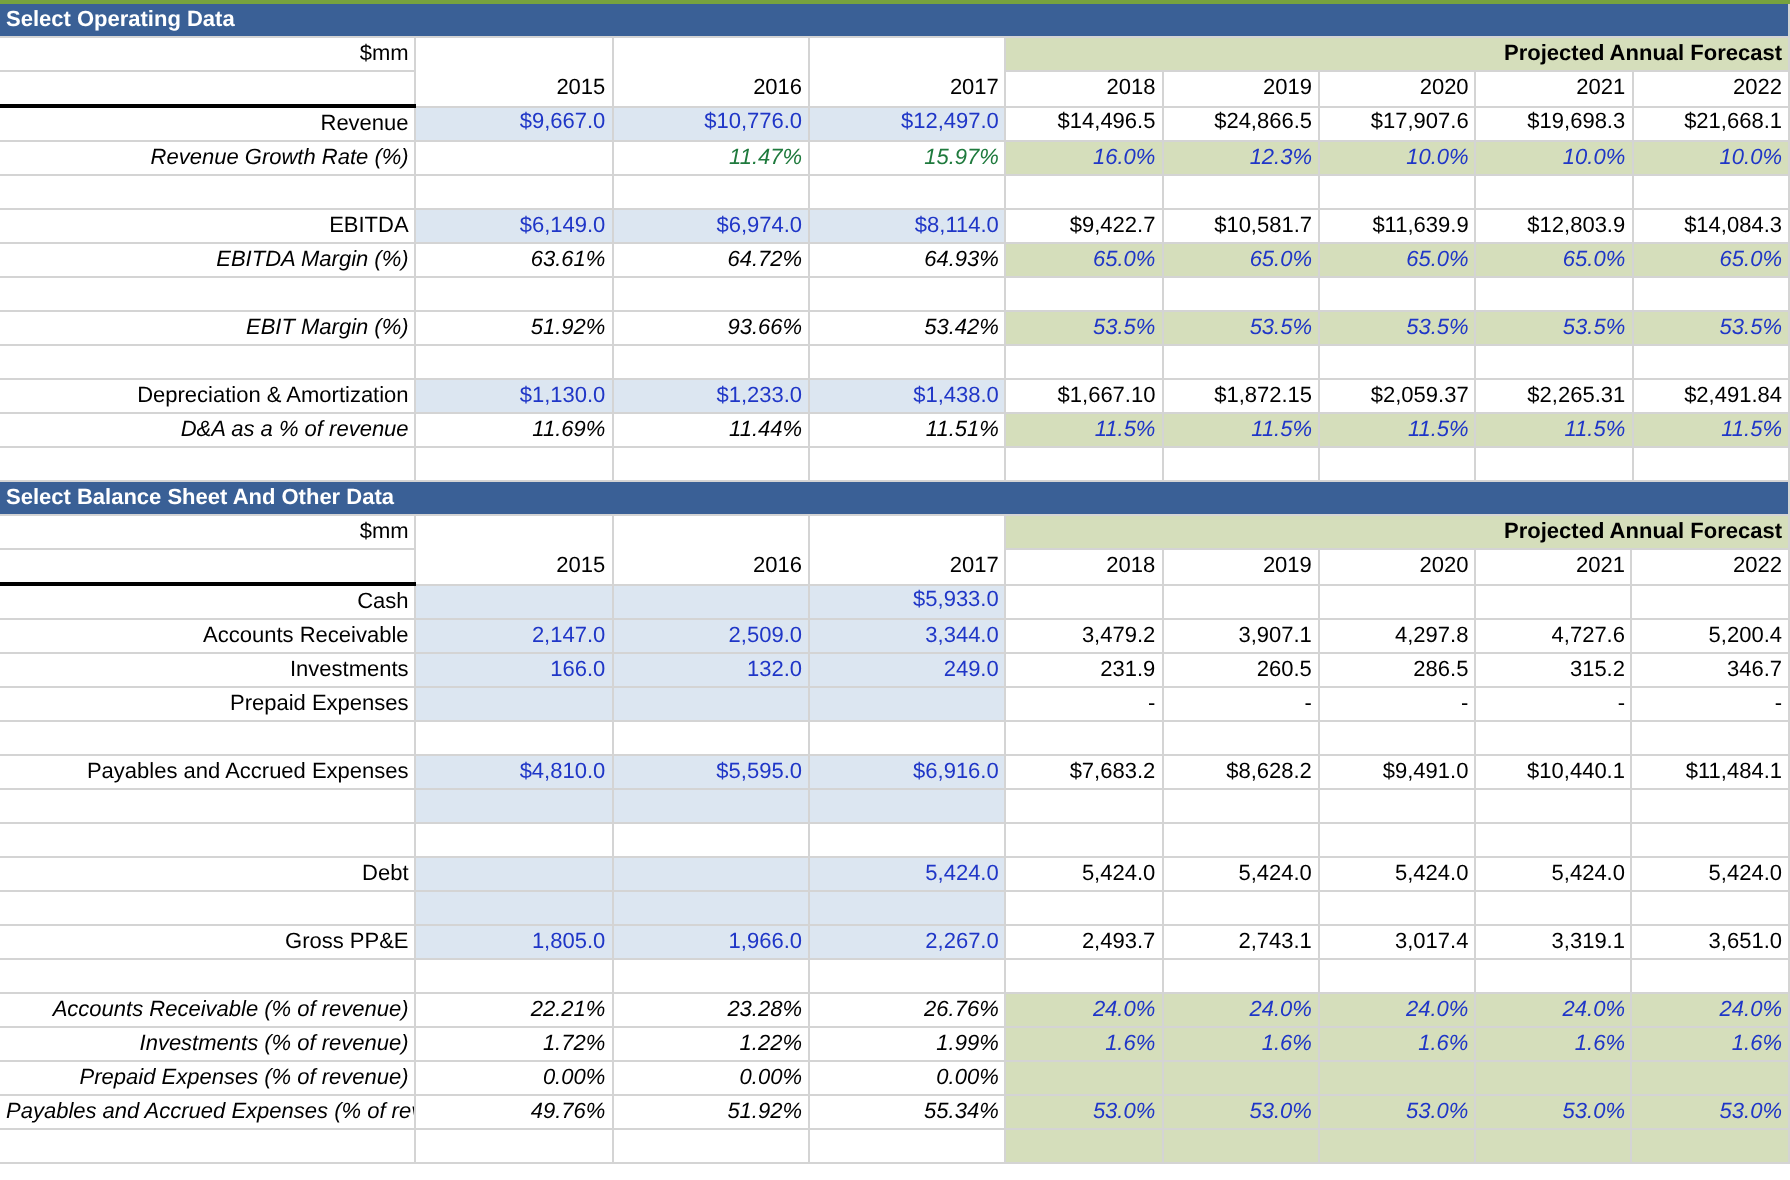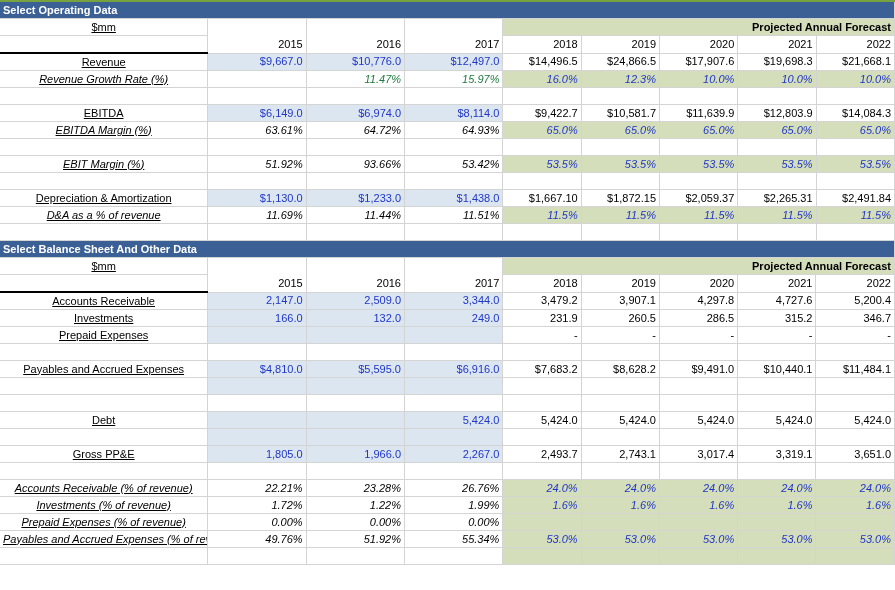--- a/index.html
+++ b/index.html
@@ -24,21 +24,21 @@
     white-space:nowrap;
     overflow:hidden;
     font-size:11px;
     line-height:15px;
     vertical-align:middle;
   }
   col.c-label{width:207px;}
   col.c-hist{width:98px;}
   col.c-proj{width:78px;}
 
-  .label{text-align:center;text-decoration:underline;}
+  .label{text-align:right;}
   .num{text-align:right;}
 
   .b-blue{color:#1f36c7;}
   .b-green{color:#1f7a3d;}
   .b-black{color:#000000;}
 
   .italic{font-style:italic;}
 
   .fill-hist{background:#dce6f1;}
   .fill-proj{background:#d5debb;}
@@ -258,20 +258,31 @@
         <td class="num">2017</td>
         <td class="num">2018</td>
         <td class="num">2019</td>
         <td class="num">2020</td>
         <td class="num">2021</td>
         <td class="num">2022</td>
       </tr>
     </tbody>
     <tbody id="s2body">
         <tr>
+          <td class="label">Cash</td>
+          <td class="num b-blue fill-hist"></td>
+          <td class="num b-blue fill-hist"></td>
+          <td class="num b-blue fill-hist">$5,933.0</td>
+          <td class="num b-black"></td>
+          <td class="num b-black"></td>
+          <td class="num b-black"></td>
+          <td class="num b-black"></td>
+          <td class="num b-black"></td>
+        </tr>
+        <tr>
           <td class="label">Accounts Receivable</td>
           <td class="num b-blue fill-hist">2,147.0</td>
           <td class="num b-blue fill-hist">2,509.0</td>
           <td class="num b-blue fill-hist">3,344.0</td>
           <td class="num b-black">3,479.2</td>
           <td class="num b-black">3,907.1</td>
           <td class="num b-black">4,297.8</td>
           <td class="num b-black">4,727.6</td>
           <td class="num b-black">5,200.4</td>
         </tr>

